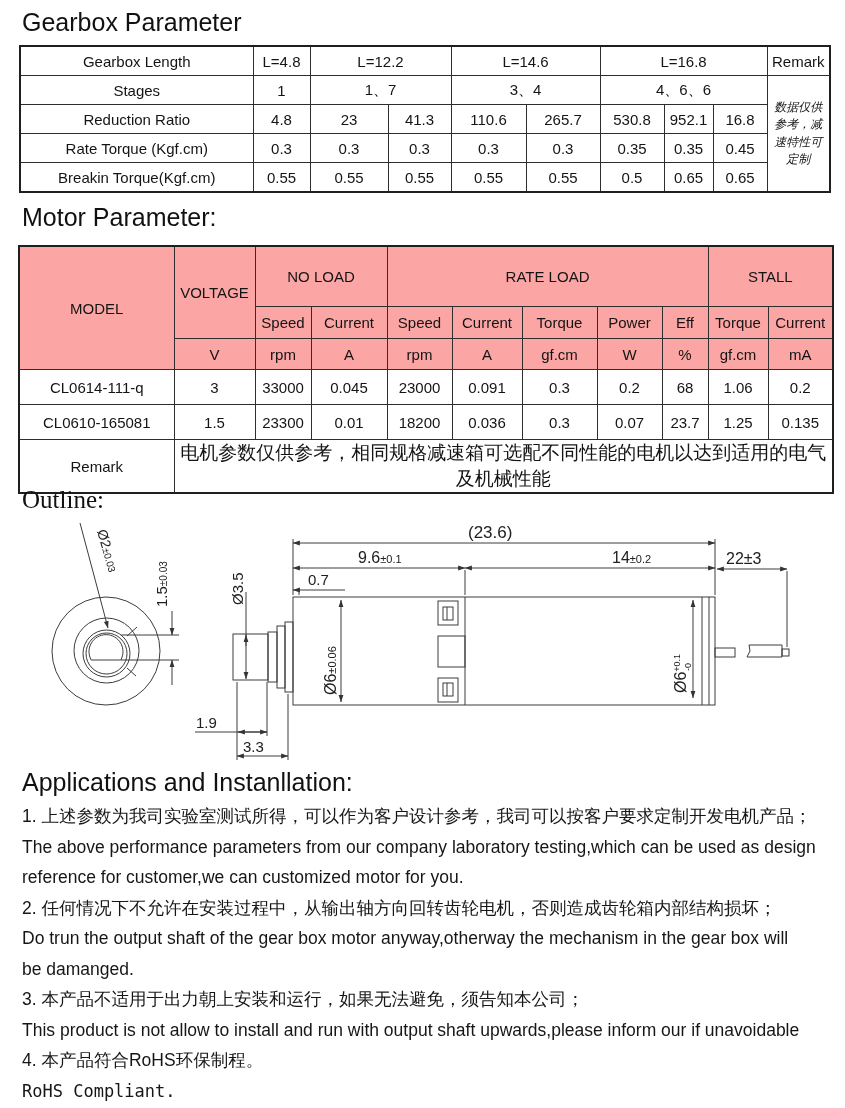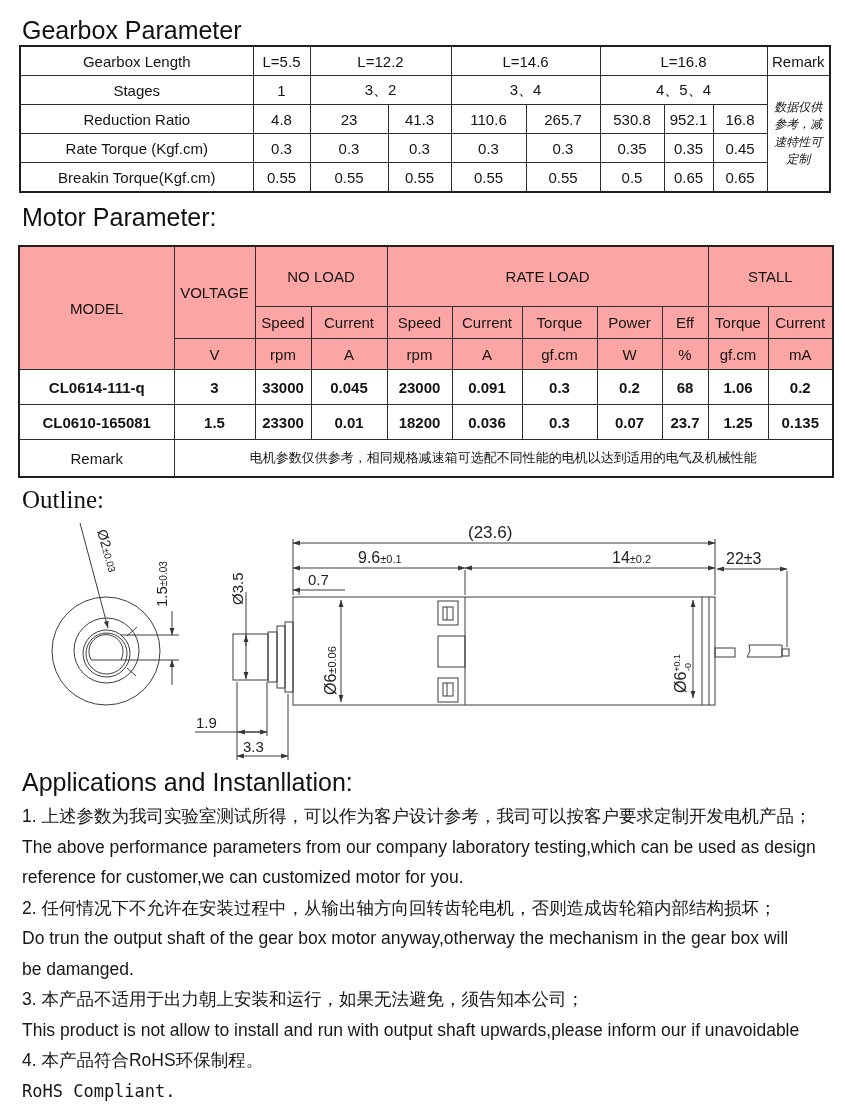--- a/index.html
+++ b/index.html
@@ -13,62 +13,62 @@
      padding:0 2px;overflow:hidden;}
   .outer{border:2px solid #1f1f1f;}
   #gearbox-table{left:19px;top:45px;width:812px;padding-left:45px;}
   #gearbox-table td{height:28px;}
   #gearbox-table .remark-cell{font-size:12px;line-height:1.45;padding:0 6px;font-style:italic;}
   #motor-table{left:18px;top:245px;width:814px;}
   #motor-table td.hdr{background:#fca5a5;}
   .r-group td{height:59px;}
   .r-sub td{height:31px;text-align:center;}
   .r-units td{height:30px;}
-  .r-data td{height:34px;font-weight:bold;}
+  .r-data td{height:34px;}
   .r-remark td{height:36px;}
-  #motor-table .remark-text{font-size:13px;}
+  #motor-table .remark-text{font-size:19px;}
   #outline-svg{position:absolute;left:0;top:515px;}
   #app-notes{position:absolute;left:22px;top:801px;width:830px;}
   .note-line{height:30.5px;line-height:30.5px;font-size:17.5px;white-space:nowrap;color:#161616;}
   .note-line.mono{font-family:"DejaVu Sans Mono", monospace;font-size:17px;}
   svg text{fill:#202020;font-family:"Liberation Sans", sans-serif;}
 </style>
 </head>
 <body>
 
-<div class="sec-title" style="top:16px;">Gearbox Parameter</div>
+<div class="sec-title" style="top:8px;">Gearbox Parameter</div>
 
 <table id="gearbox-table" class="outer">
   <colgroup>
     <col style="width:233px">
       <col style="width:57px">
       <col style="width:78px">
       <col style="width:63px">
     <col style="width:75px">
       <col style="width:74px">
       <col style="width:64px">
       <col style="width:49px">
     <col style="width:54px">
       <col style="width:63px">
   </colgroup>
   <tbody>
       <tr>
     <td>Gearbox Length</td>
-    <td>L=5.5</td>
+    <td>L=4.8</td>
     <td colspan="2">L=12.2</td>
     <td colspan="2">L=14.6</td>
     <td colspan="3">L=16.8</td>
     <td>Remark</td>
   </tr>
   <tr>
     <td>Stages</td>
     <td>1</td>
-    <td colspan="2">3、2</td>
+    <td colspan="2">1、7</td>
     <td colspan="2">3、4</td>
-    <td colspan="3">4、5、4</td>
+    <td colspan="3">4、6、6</td>
     <td rowspan="4" class="remark-cell">数据仅供参考，减速特性可定制</td>
   </tr>
   <tr>
     <td>Reduction Ratio</td>
     <td>4.8</td>
     <td>23</td>
     <td>41.3</td>
     <td>110.6</td>
     <td>265.7</td>
     <td>530.8</td>

